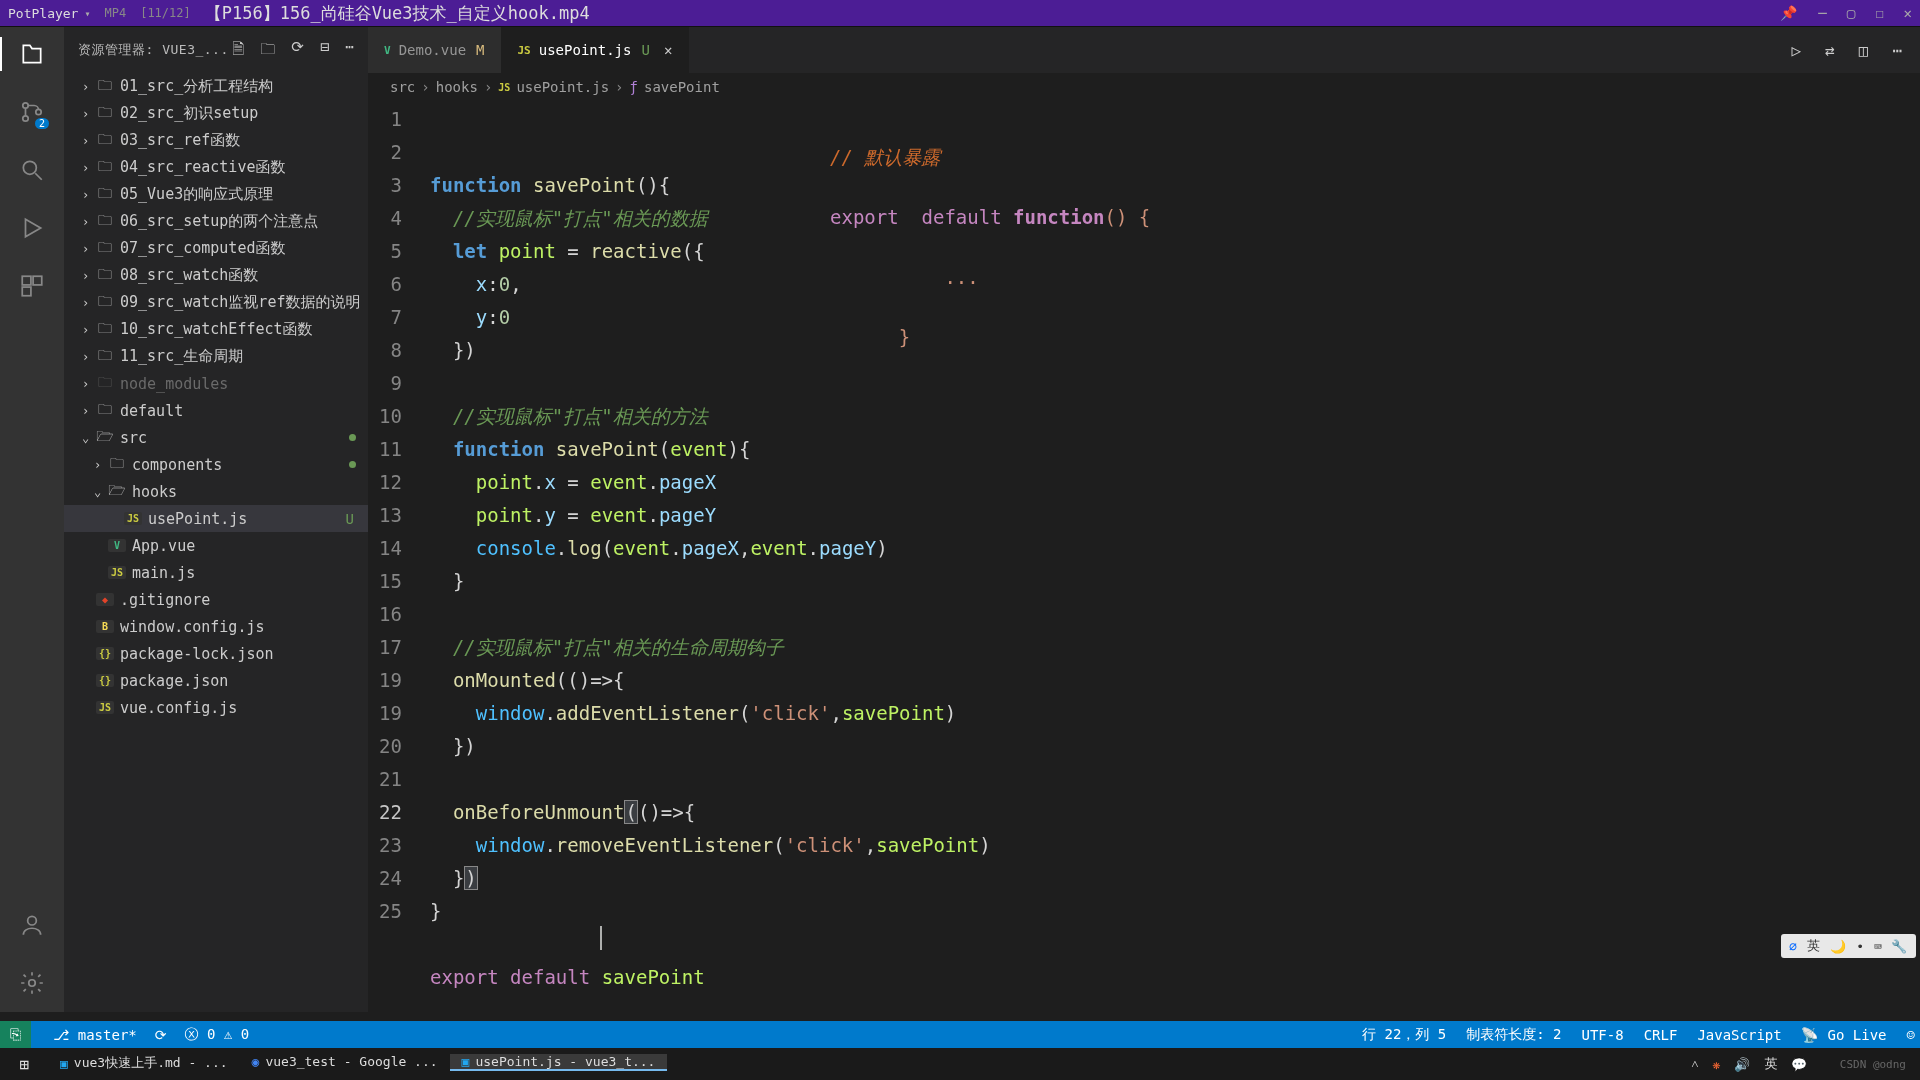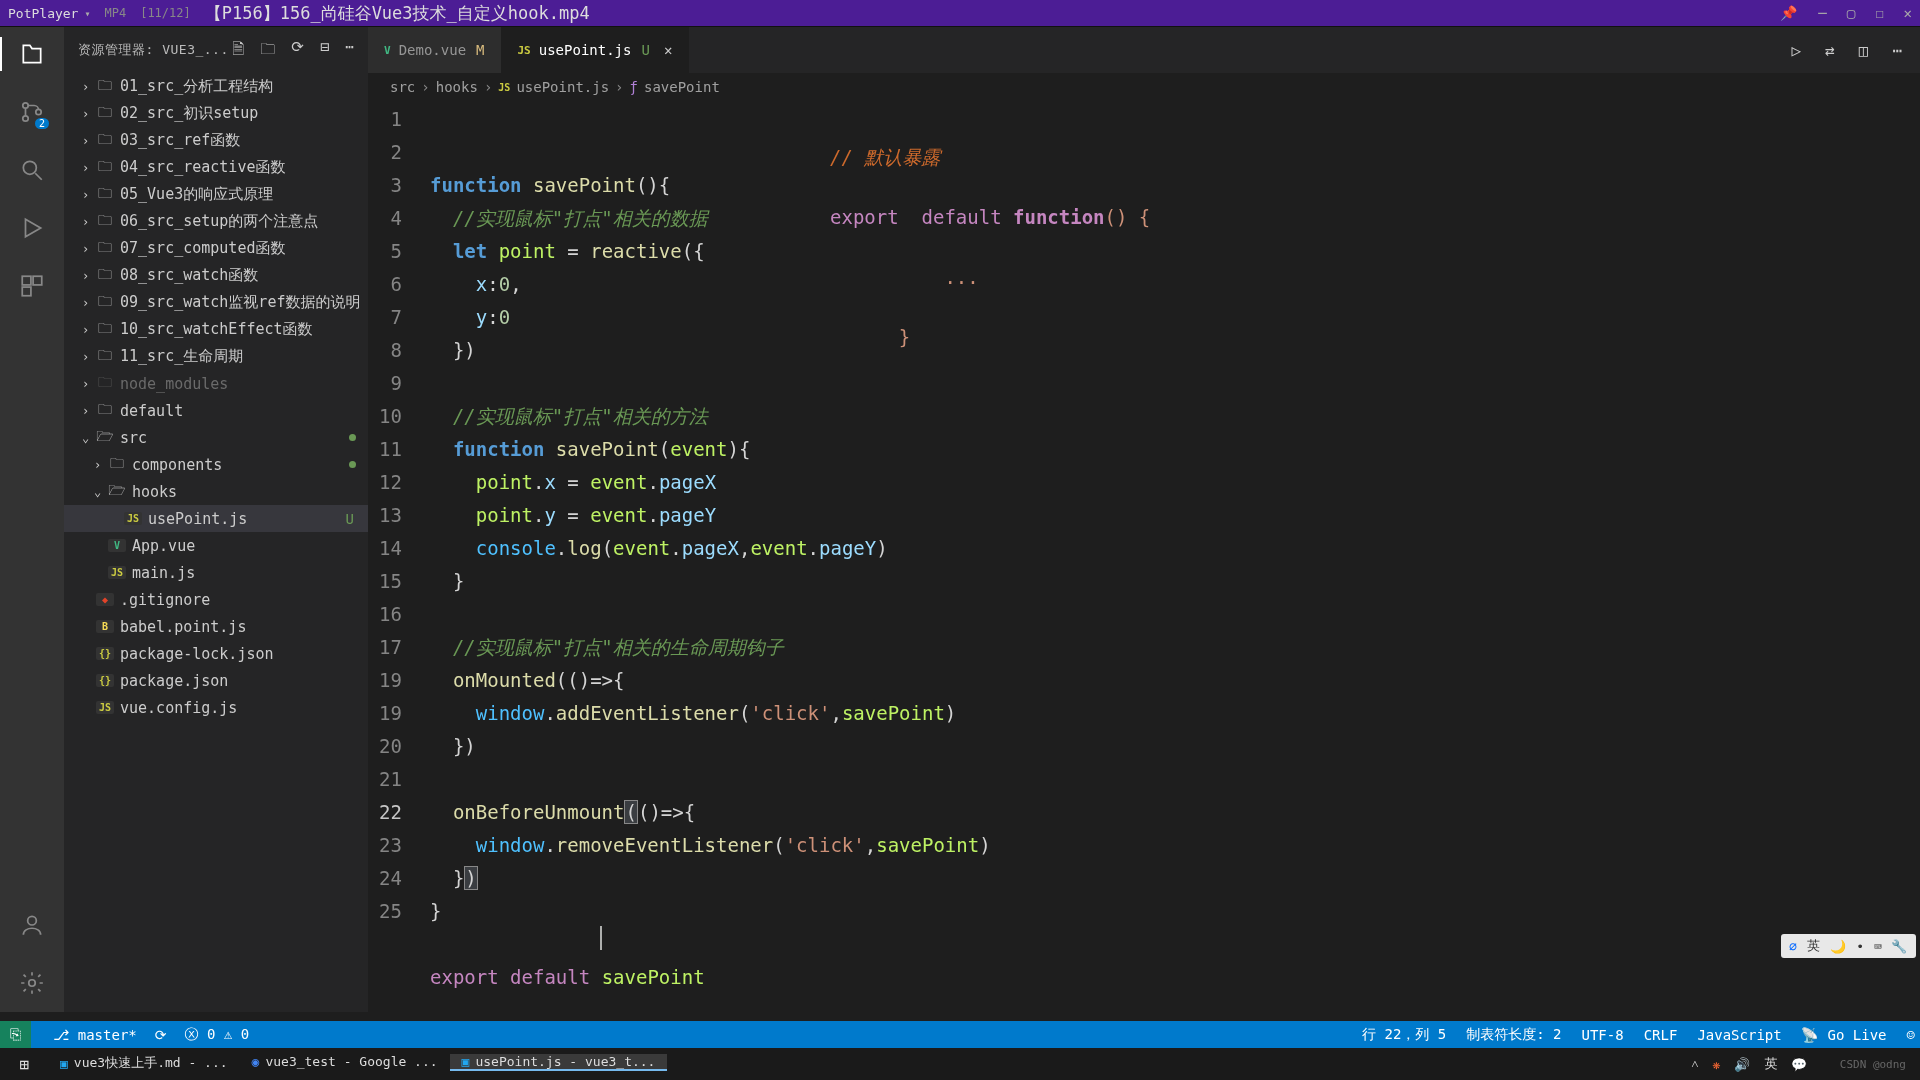--- a/index.html
+++ b/index.html
@@ -285,21 +285,21 @@
           <span>main.js</span>
         </div>
         <div class="tree-item depth1">
           <span class="arr"></span>
           <span class="ic" style="color: rgb(226, 67, 41); font-size: 10px; font-weight: bold; background: rgb(51, 51, 51); border-radius: 2px; padding: 1px 2px;">◆</span>
           <span>.gitignore</span>
         </div>
         <div class="tree-item depth1">
           <span class="arr"></span>
           <span class="ic" style="color: rgb(245, 218, 85); font-size: 10px; font-weight: bold; background: rgb(51, 51, 51); border-radius: 2px; padding: 1px 2px;">B</span>
-          <span>babel.point.js</span>
+          <span>window.config.js</span>
         </div>
         <div class="tree-item depth1">
           <span class="arr"></span>
           <span class="ic" style="color: rgb(203, 203, 65); font-size: 10px; font-weight: bold; background: rgb(51, 51, 51); border-radius: 2px; padding: 1px 2px;">{}</span>
           <span>package-lock.json</span>
         </div>
         <div class="tree-item depth1">
           <span class="arr"></span>
           <span class="ic" style="color: rgb(203, 203, 65); font-size: 10px; font-weight: bold; background: rgb(51, 51, 51); border-radius: 2px; padding: 1px 2px;">{}</span>
           <span>package.json</span>

